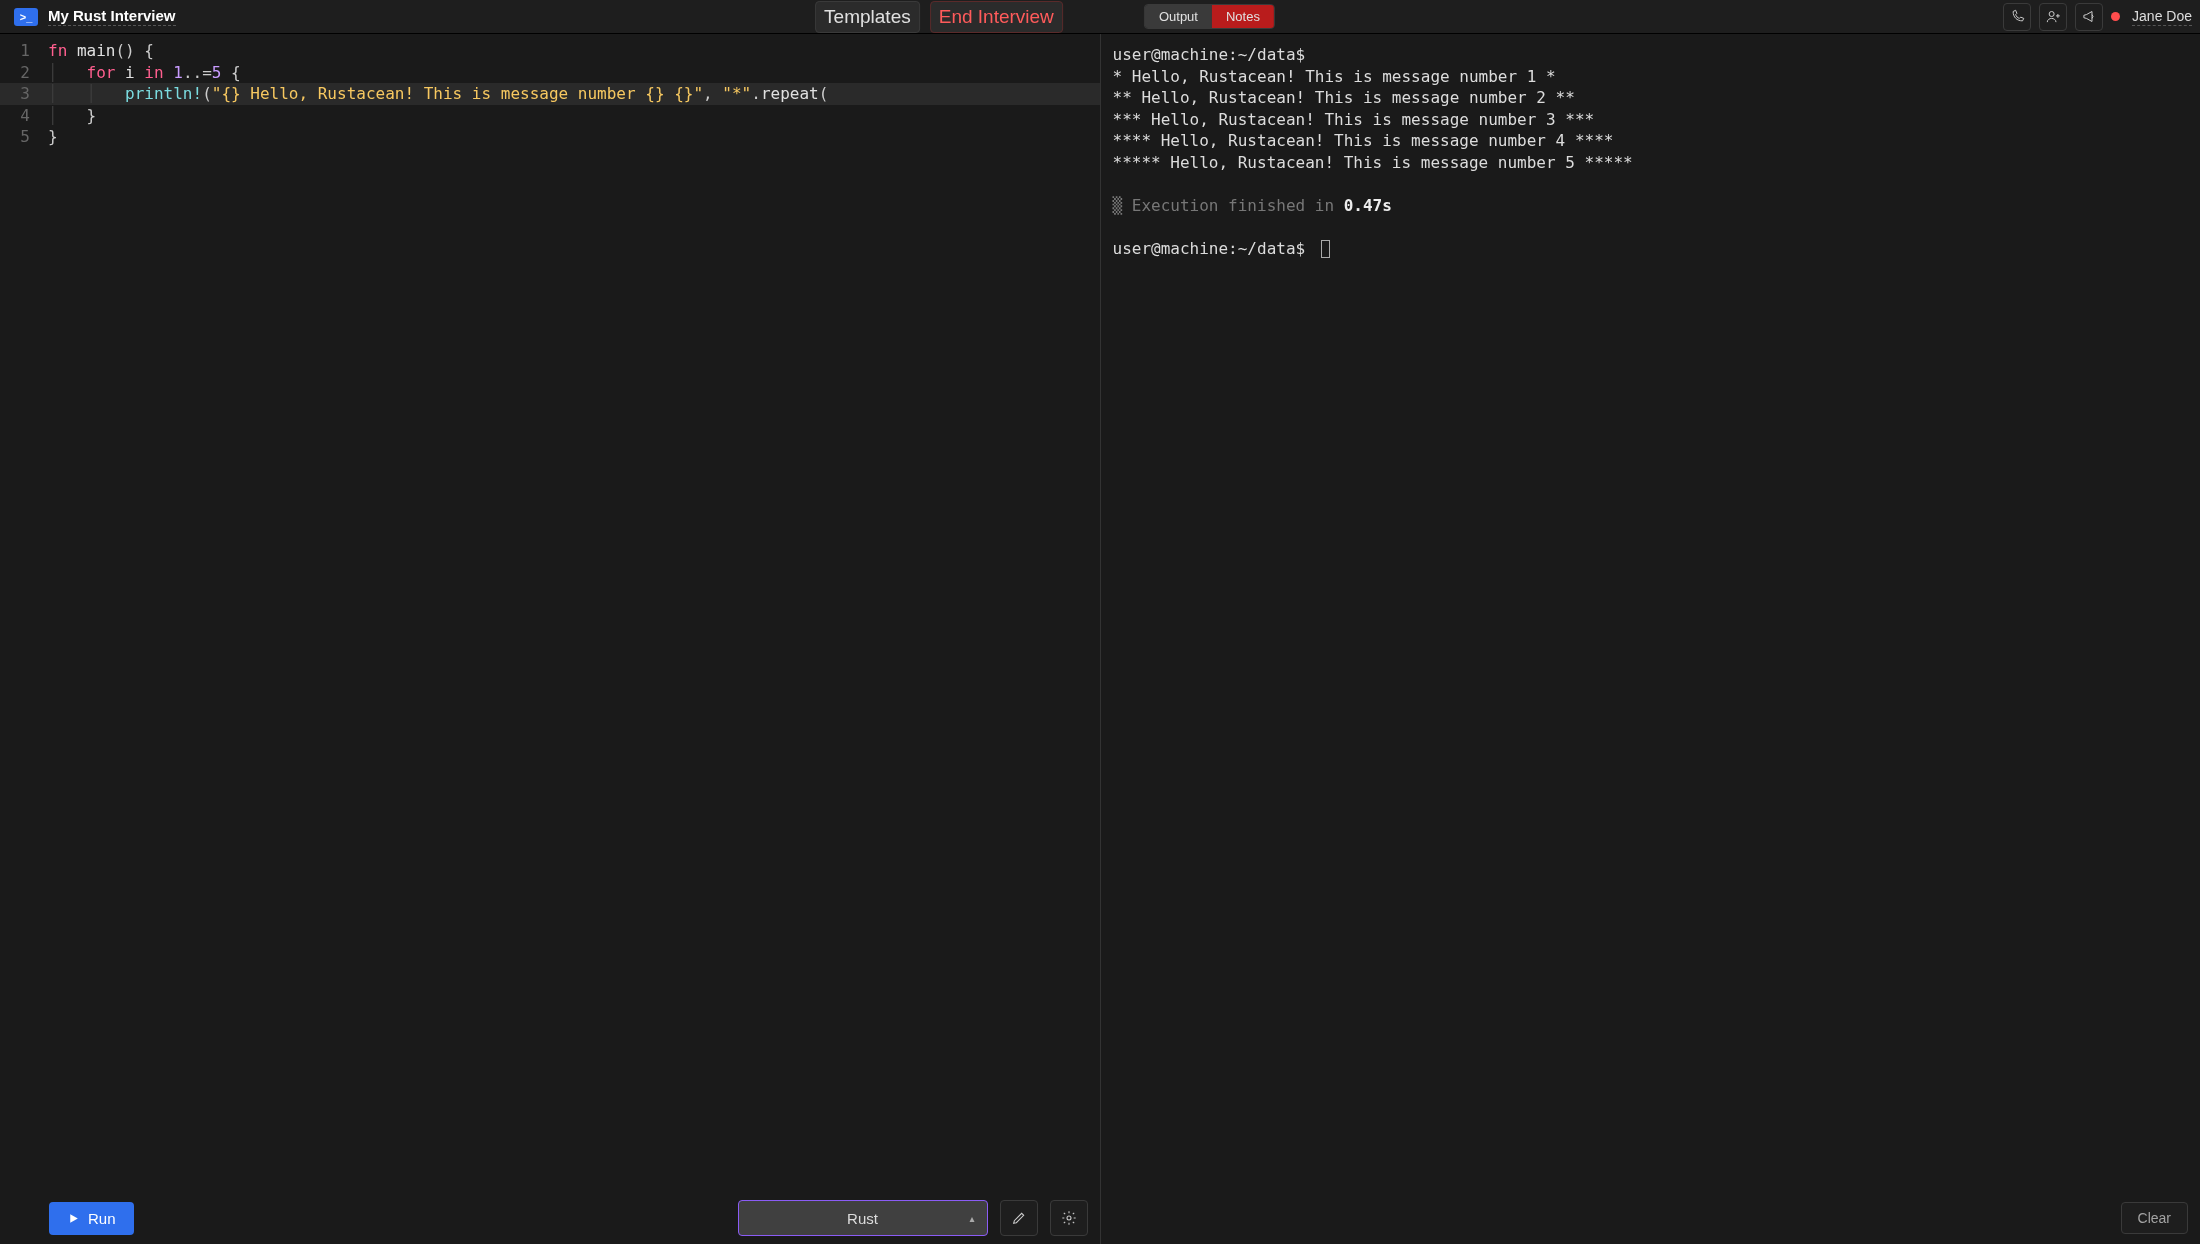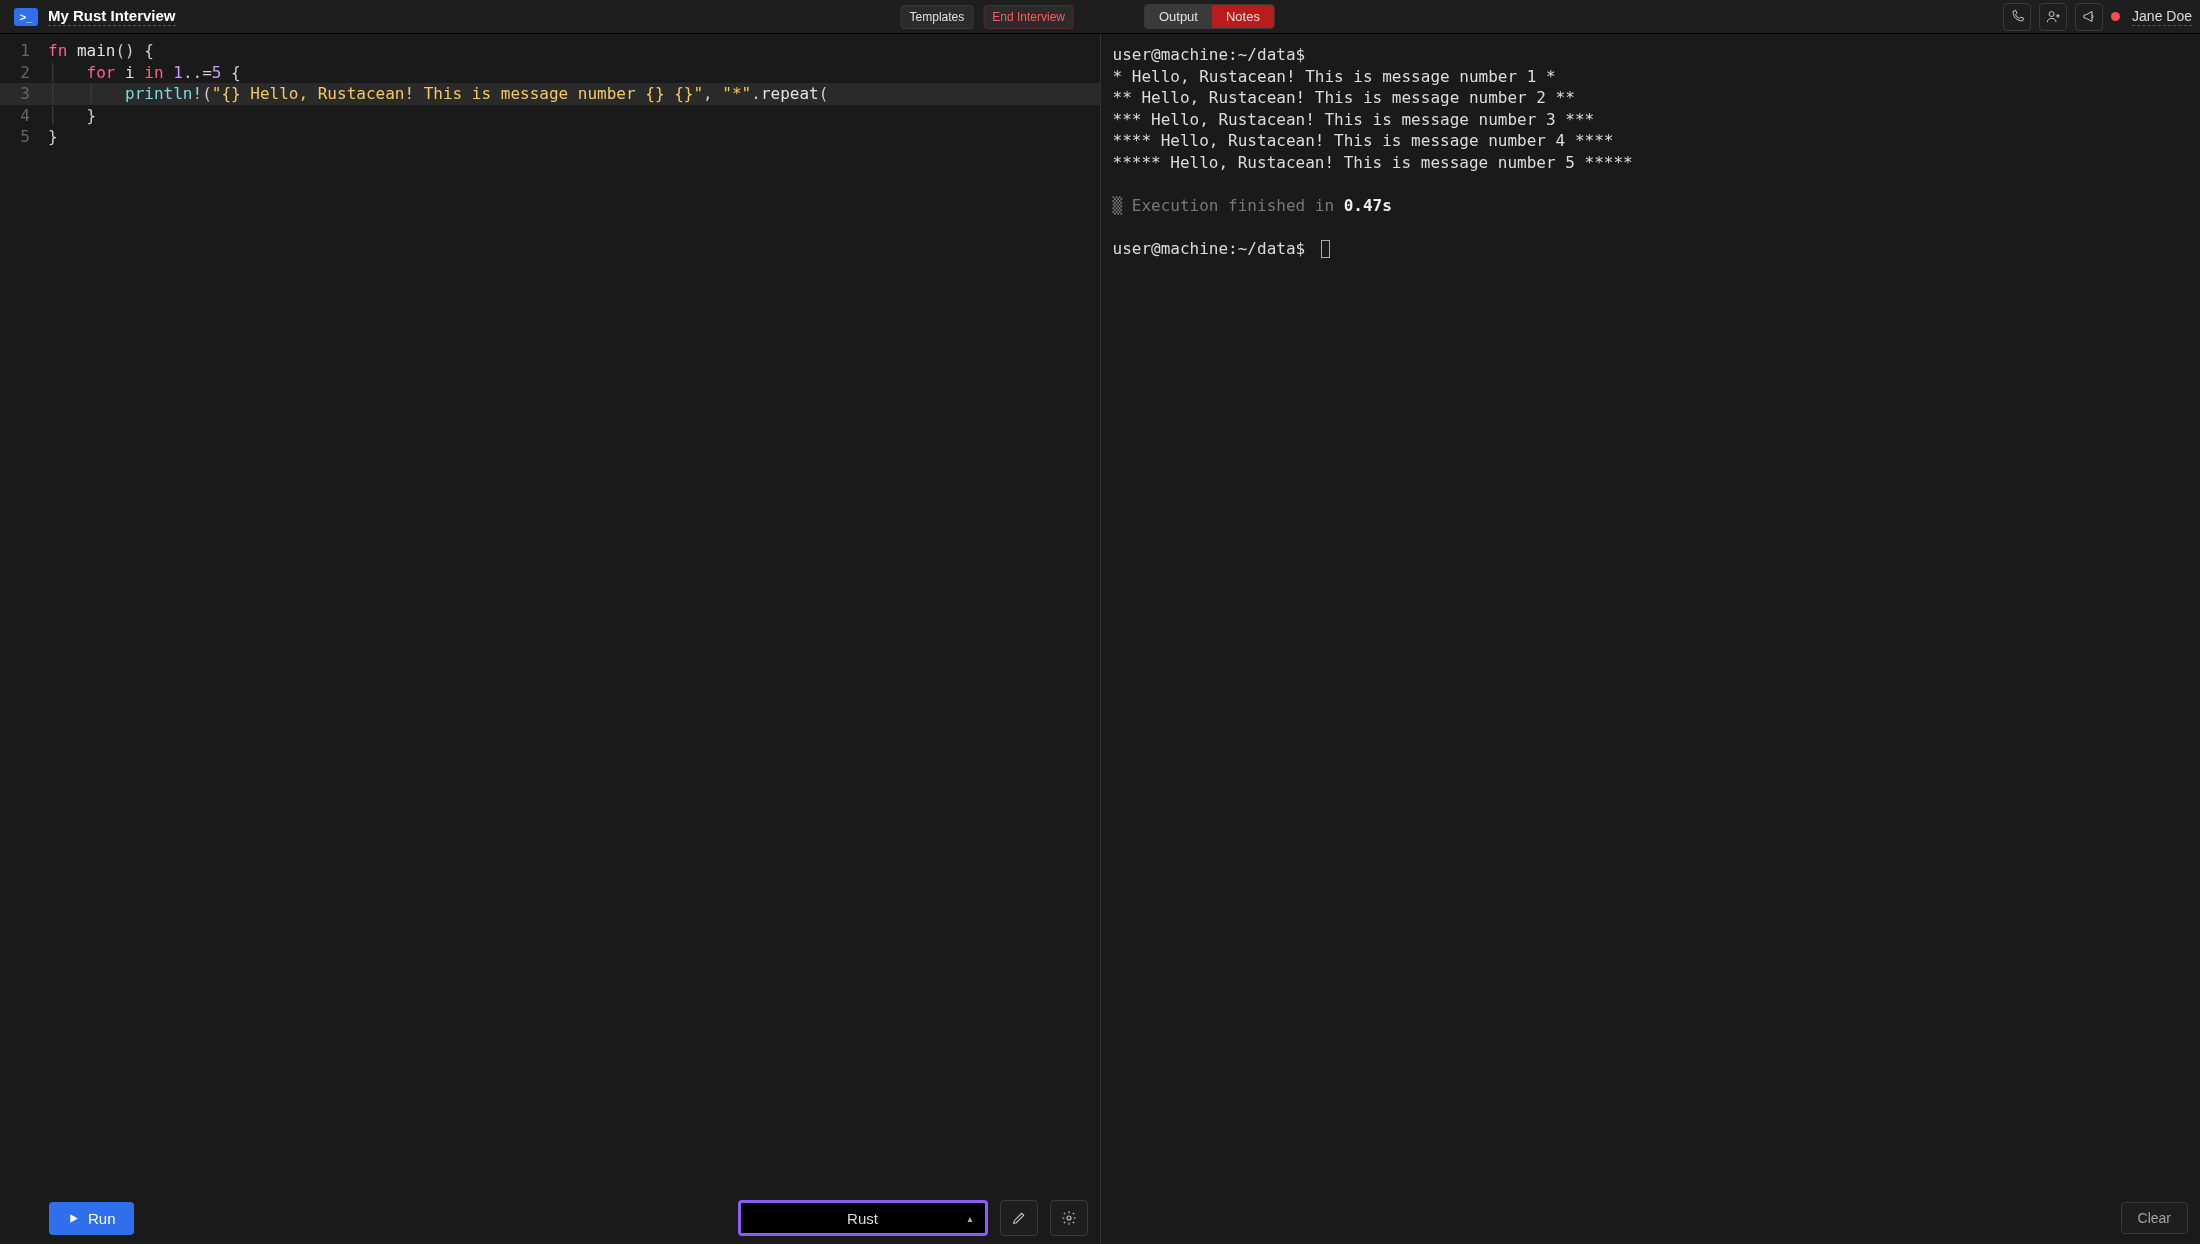--- a/index.html
+++ b/index.html
@@ -32,21 +32,21 @@
   }
   .title {
     color:#fff; font-weight:600; font-size:15px;
     border-bottom: 1px dashed #555;
     padding-bottom:1px;
     margin-right: auto;
   }
   .top-center { display:flex; gap:10px; position:absolute; left:50%; transform:translateX(-115%);}
   .btn {
     background:#2b2b2b; border:1px solid #3a3a3a; color:#e0e0e0;
-    border-radius:4px; padding:4px 8px; font-size:12px; cursor:pointer;
+    border-radius:4px; padding:4px 8px; font-size:19px; cursor:pointer;
   }
   .btn.danger { color:#ff5b5b; border-color:#5a2a2a;text-align:right; }
   .tab-group {
     display:flex; border:1px solid #3a3a3a; border-radius:4px; overflow:hidden;
     position:absolute; left:50%; transform:translateX(3%);margin-left:40px;
   }
   .tab-group .tab {
     padding:4px 14px; font-size:13px; cursor:pointer; background:#b91c1c;
   }
   .tab-group .tab.active { background:#3a3a3a; }
@@ -109,21 +109,21 @@
   .bottombar.left { flex:1; border-right:1px solid #333; }
   .bottombar.right { flex:1; justify-content:flex-end; }
   .run-btn {
     display:flex; align-items:center; gap:8px;
     background:#2f6fed; color:#fff; border:none; border-radius:4px;
     padding:8px 18px; font-size:15px; font-weight:500; cursor:pointer;margin-left:37px;
   }
   .run-btn svg { width:13px; height:13px; fill:#fff; }
   .lang-select {
     flex:0 0 250px; margin-left:auto;
-    border:3px solid #8b5cf6; border-radius:4px; background:#000000;
+    border:1px solid #8b5cf6; border-radius:4px; background:#404040;
     height:36px; display:flex; align-items:center; justify-content:center;
     position:relative; cursor:pointer; color:#ddd; font-size:15px;
   }
   .lang-select .chev { position:absolute; right:12px; font-size:10px; color:#aaa; }
   .small-btn {
     width:38px; height:36px; border:1px solid #3a3a3a; border-radius:4px;
     background:#1e1e1e; display:flex; align-items:center; justify-content:center; cursor:pointer;
   }
   .small-btn svg { width:16px; height:16px; stroke:#ccc; fill:none; stroke-width:1.6; }
   .clear-btn {

